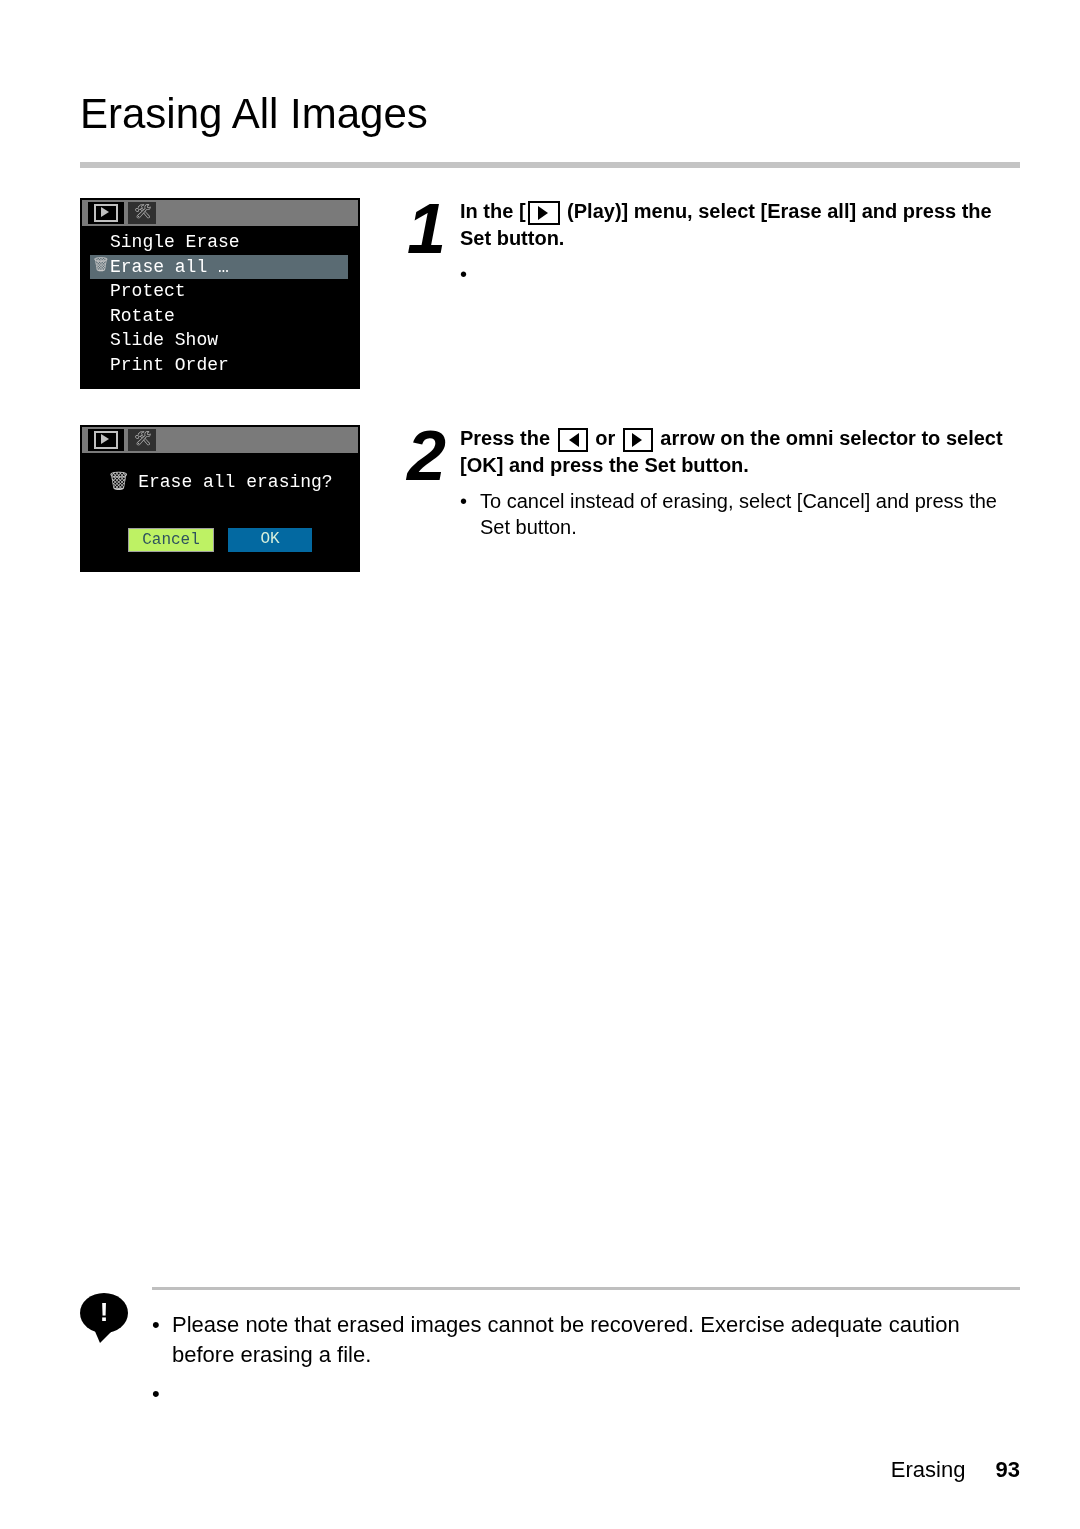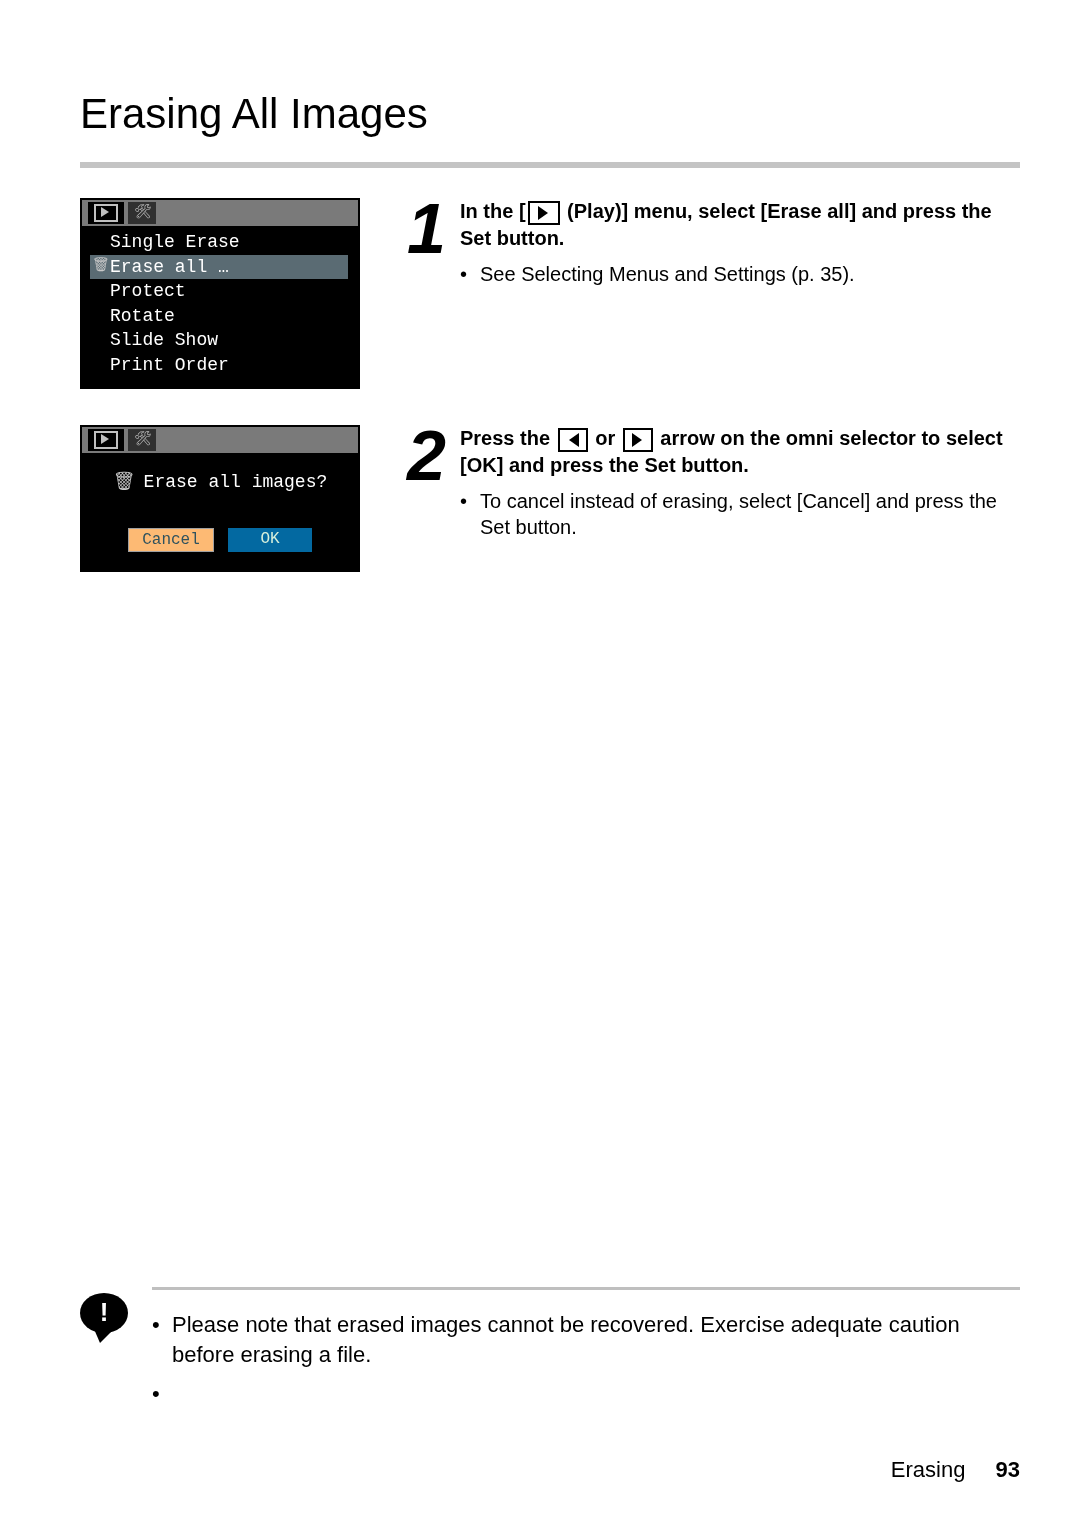--- a/index.html
+++ b/index.html
@@ -144,21 +144,21 @@
     gap: 14px;
     margin-top: 34px;
   }
   .lcd-btn {
     width: 84px;
     text-align: center;
     padding: 1px 0;
     font-size: 16px;
   }
   .lcd-btn.cancel {
-    background: #fdba74;
+    background: #bef264;
     border: 1px solid #a0a0a0;
     color: #2e525e;
   }
   .lcd-btn.ok {
     background: #0369a1;
     color: #d7f0dc;
   }
 
   
   .inline-icon {
@@ -282,40 +282,39 @@
     </div>
 
     <div class="num-col">1</div>
 
     <div class="text-col">
       <div class="step-head">
         <span>In the [</span><span class="inline-icon"></span><span> (Play)] menu, select [Erase all] and press the Set button.</span>
       </div>
       <div class="bullet-line">
         <div class="dot">•</div>
-        <div>See Selecting Menus and Settings (p. 35).</div>
       </div>
     </div>
   </div>
 
   <div class="step-row">
     <div class="shot-col">
       <div class="shot">
         <div class="tabbar">
           <div class="tab active">
               <span class="play-glyph"></span>
             </div>
           <div class="tab">
               <span class="tool-glyph">🛠</span>
             </div>
         </div>
         <div class="confirm-area">
           <div class="confirm-text">
             <span style="color:#c8c8c8">🗑</span>
-            <span>Erase all images?</span>
+            <span>Erase all erasing?</span>
           </div>
           <div class="btnrow">
             <div class="lcd-btn cancel">Cancel</div>
             <div class="lcd-btn ok">OK</div>
           </div>
         </div>
       </div>
     </div>
 
     <div class="num-col">2</div>

